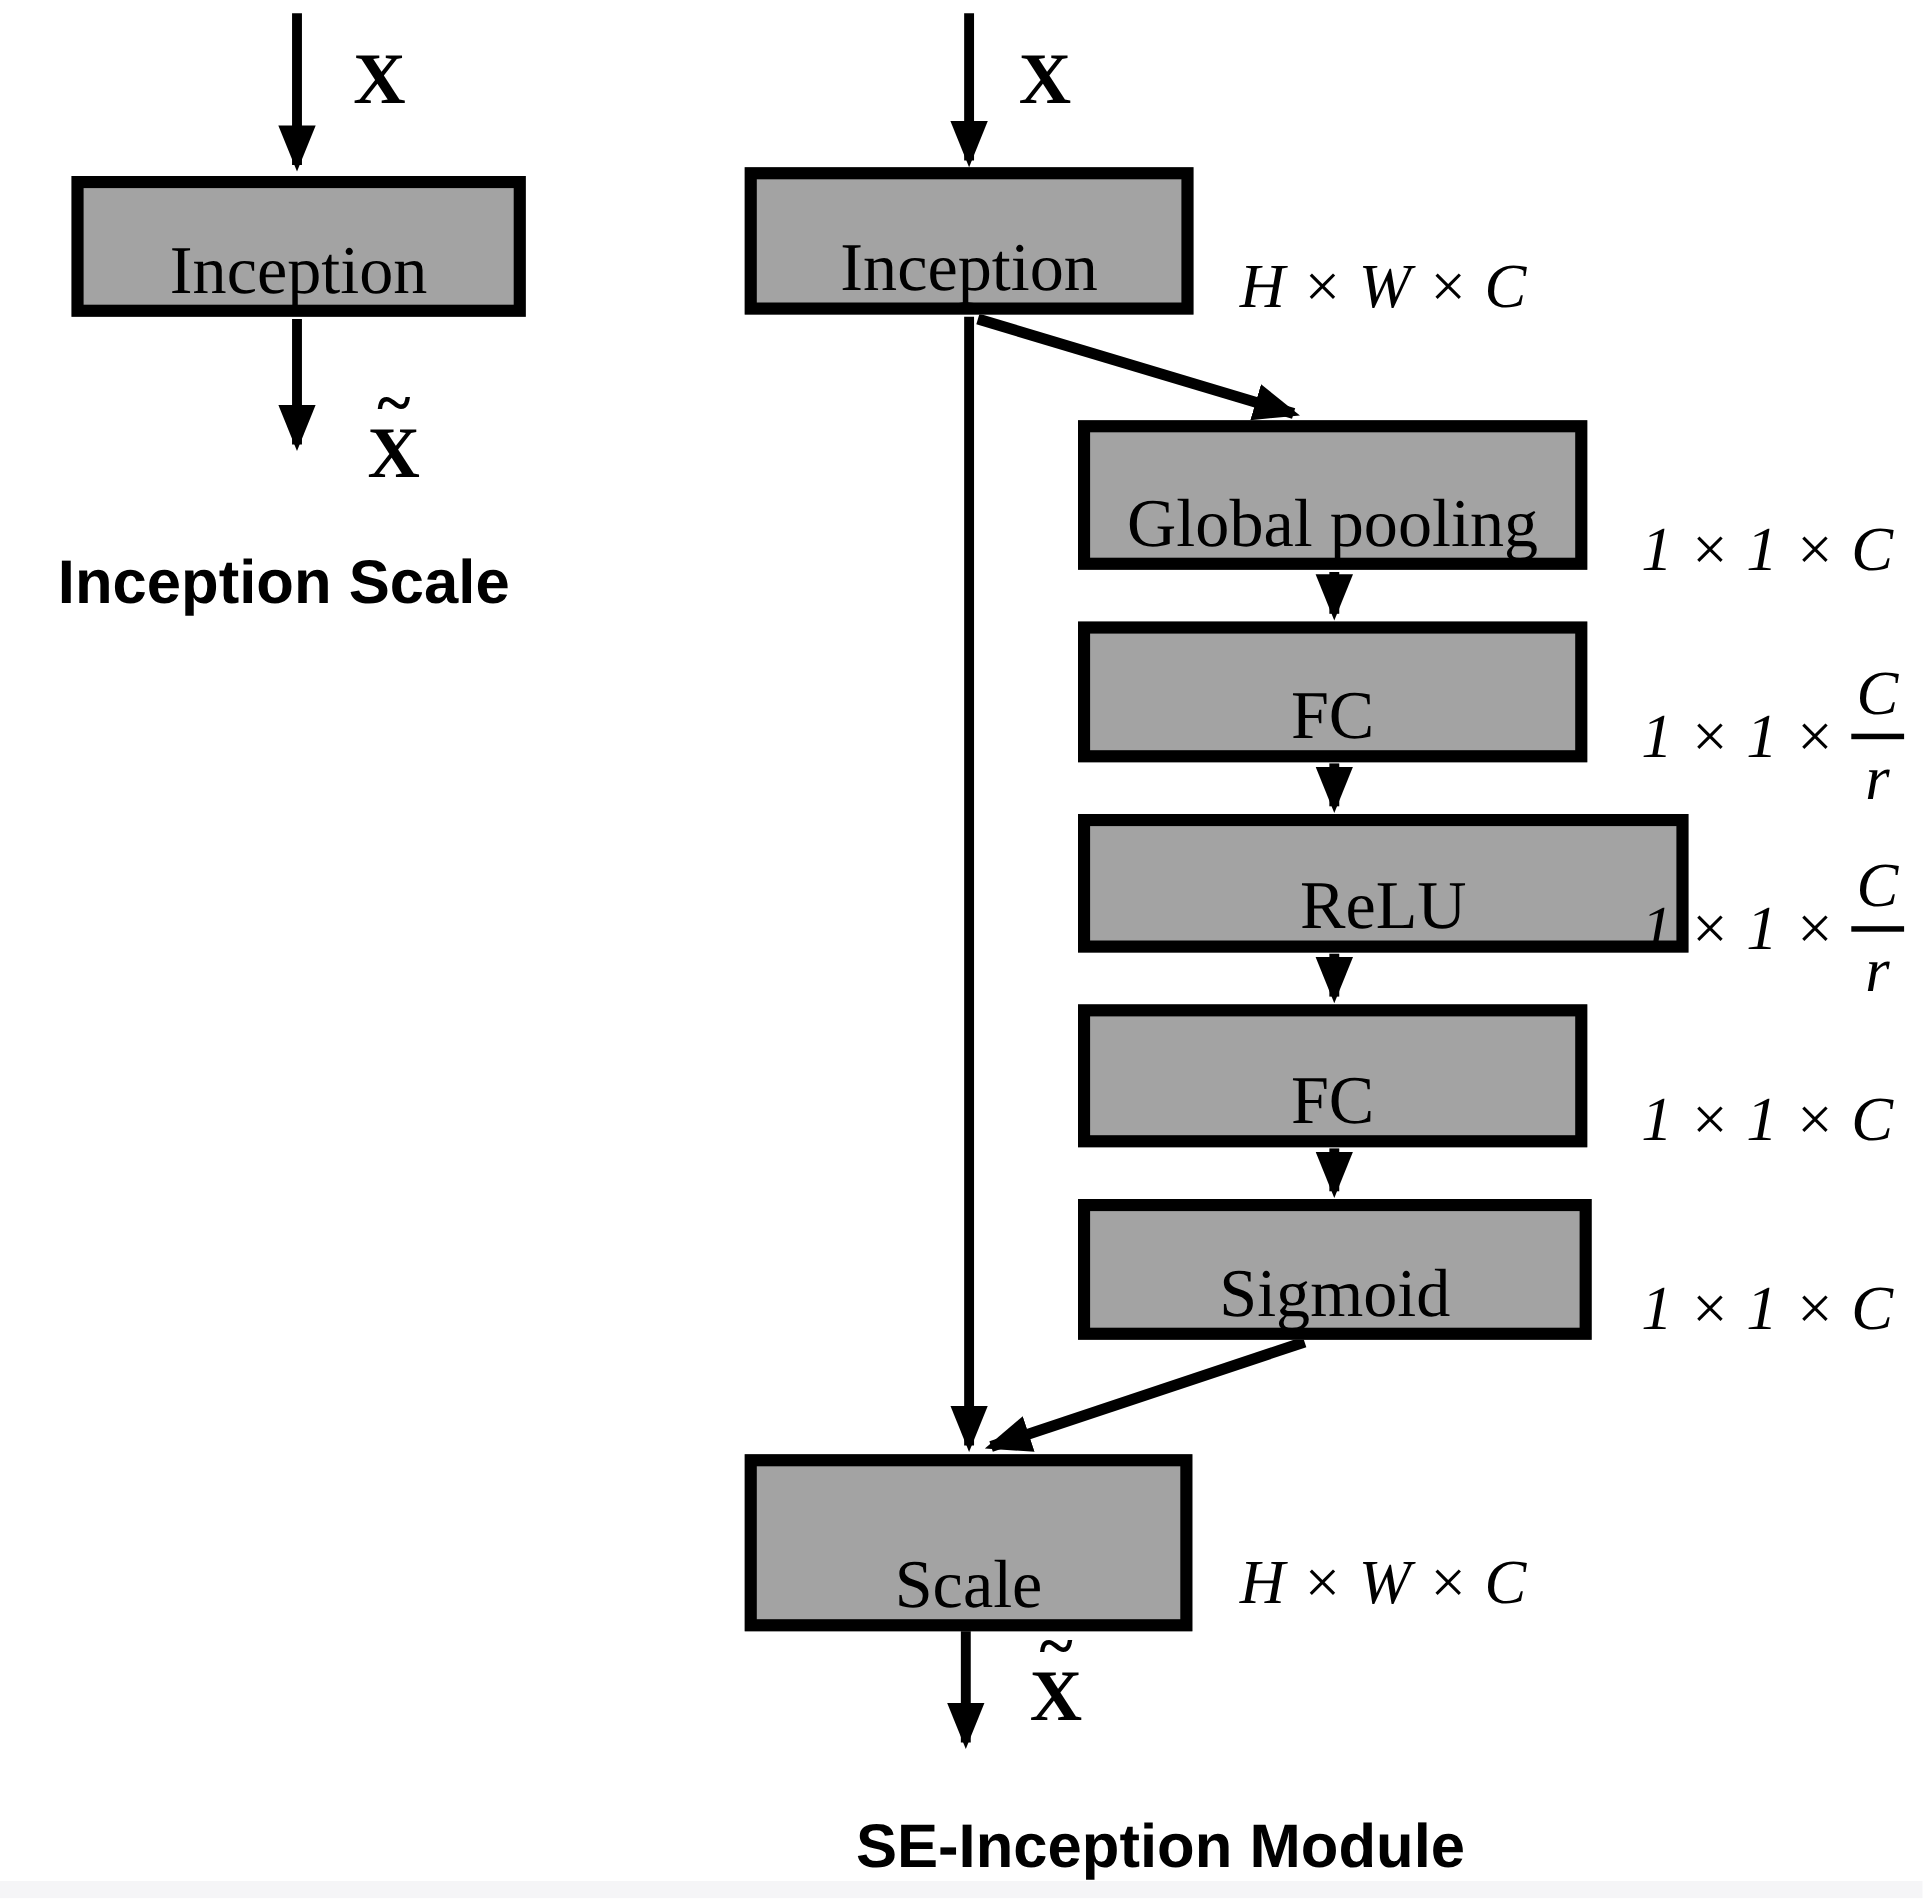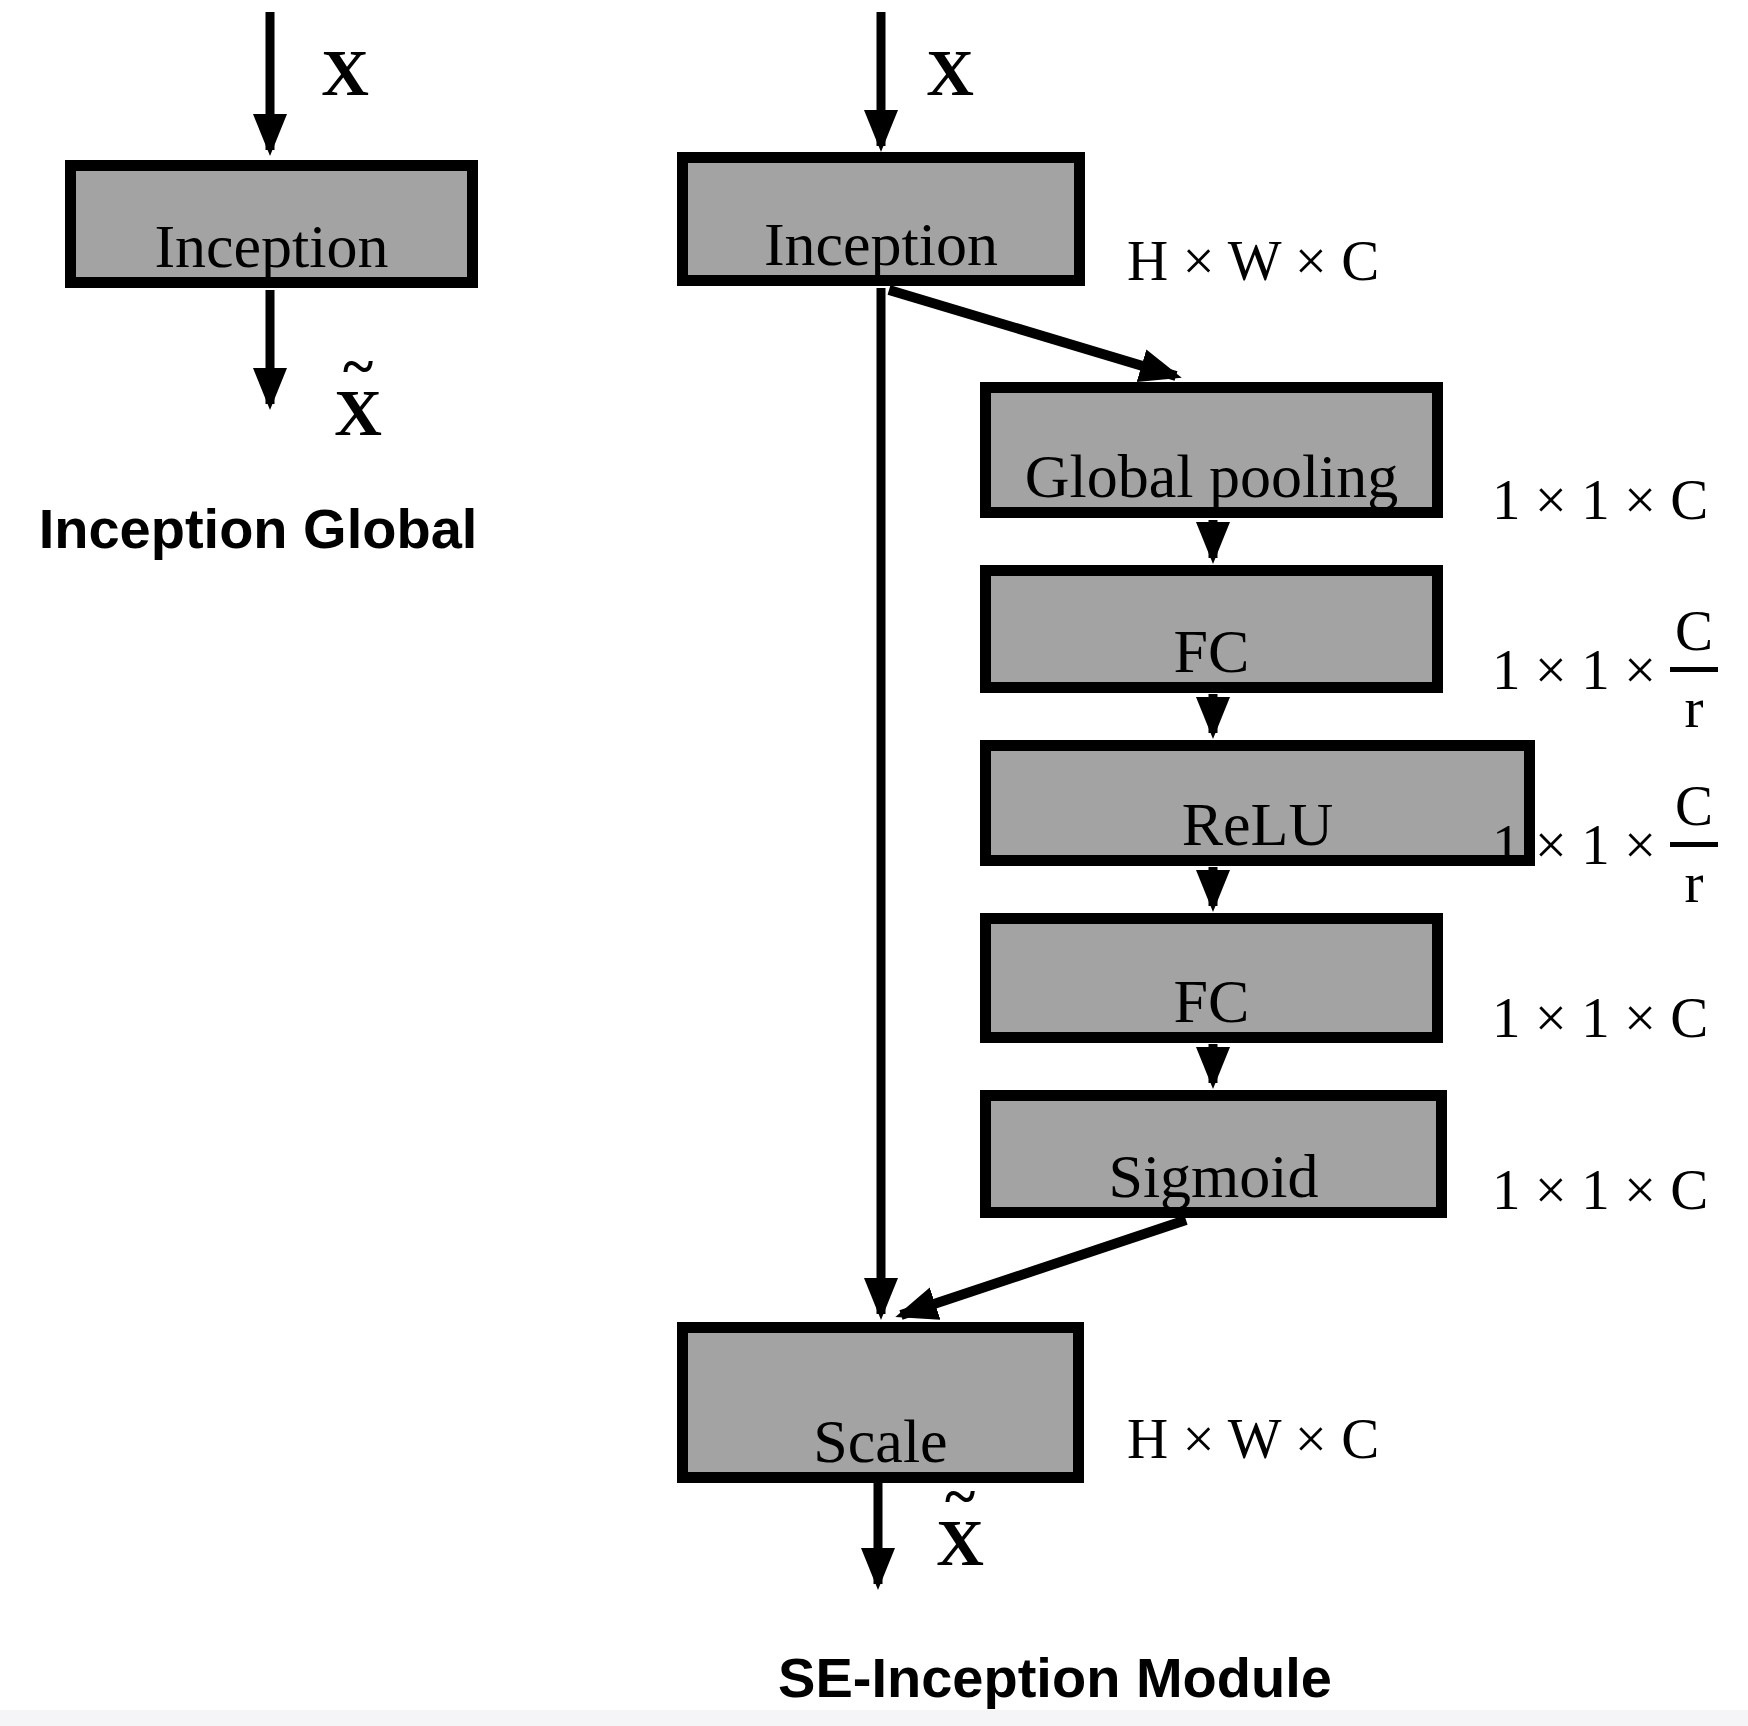--- a/index.html
+++ b/index.html
@@ -29,20 +29,21 @@
   }
   .xtilde{
     position:absolute;
     display:flex;flex-direction:column;align-items:center;
     font-weight:bold;line-height:1;
   }
   .xtilde .tld{font-size:58px;height:30px;line-height:0.55;}
   .xtilde .ltr{font-size:66px;}
   .dim{
     position:absolute;
+    font-style:italic;
     font-size:57px;line-height:1;
     white-space:nowrap;
     display:flex;align-items:center;
   }
   .frac{display:inline-flex;flex-direction:column;align-items:center;margin-left:14px;}
   .frac .num,.frac .den{font-size:57px;line-height:1.05;}
   .frac .bar{width:48px;height:5px;background:#000;margin:6px 0;}
   .caption{
     position:absolute;
     font-family:"Liberation Sans","DejaVu Sans",sans-serif;
@@ -86,21 +87,21 @@
 
   <div class="box" style="left:65px;top:160px;width:413px;height:128px;">
     <span>Inception</span>
   </div>
 
   <div class="xtilde" style="left:316px;top:350px;width:84px;">
     <span class="tld">~</span>
     <span class="ltr">X</span>
   </div>
 
-  <div class="caption" style="left:8px;top:501px;width:500px;">Inception Global</div>
+  <div class="caption" style="left:8px;top:501px;width:500px;">Inception Scale</div>
 
   <div class="biglab" style="left:905px;top:40px;width:90px;">X</div>
 
   <div class="box" style="left:677px;top:152px;width:408px;height:134px;">
     <span>Inception</span>
   </div>
   <div class="dim" style="left:1127px;top:230px;height:60px;">H × W × C</div>
 
   <div class="box" style="left:980px;top:382px;width:463px;height:136px;">
     <span>Global pooling</span>

